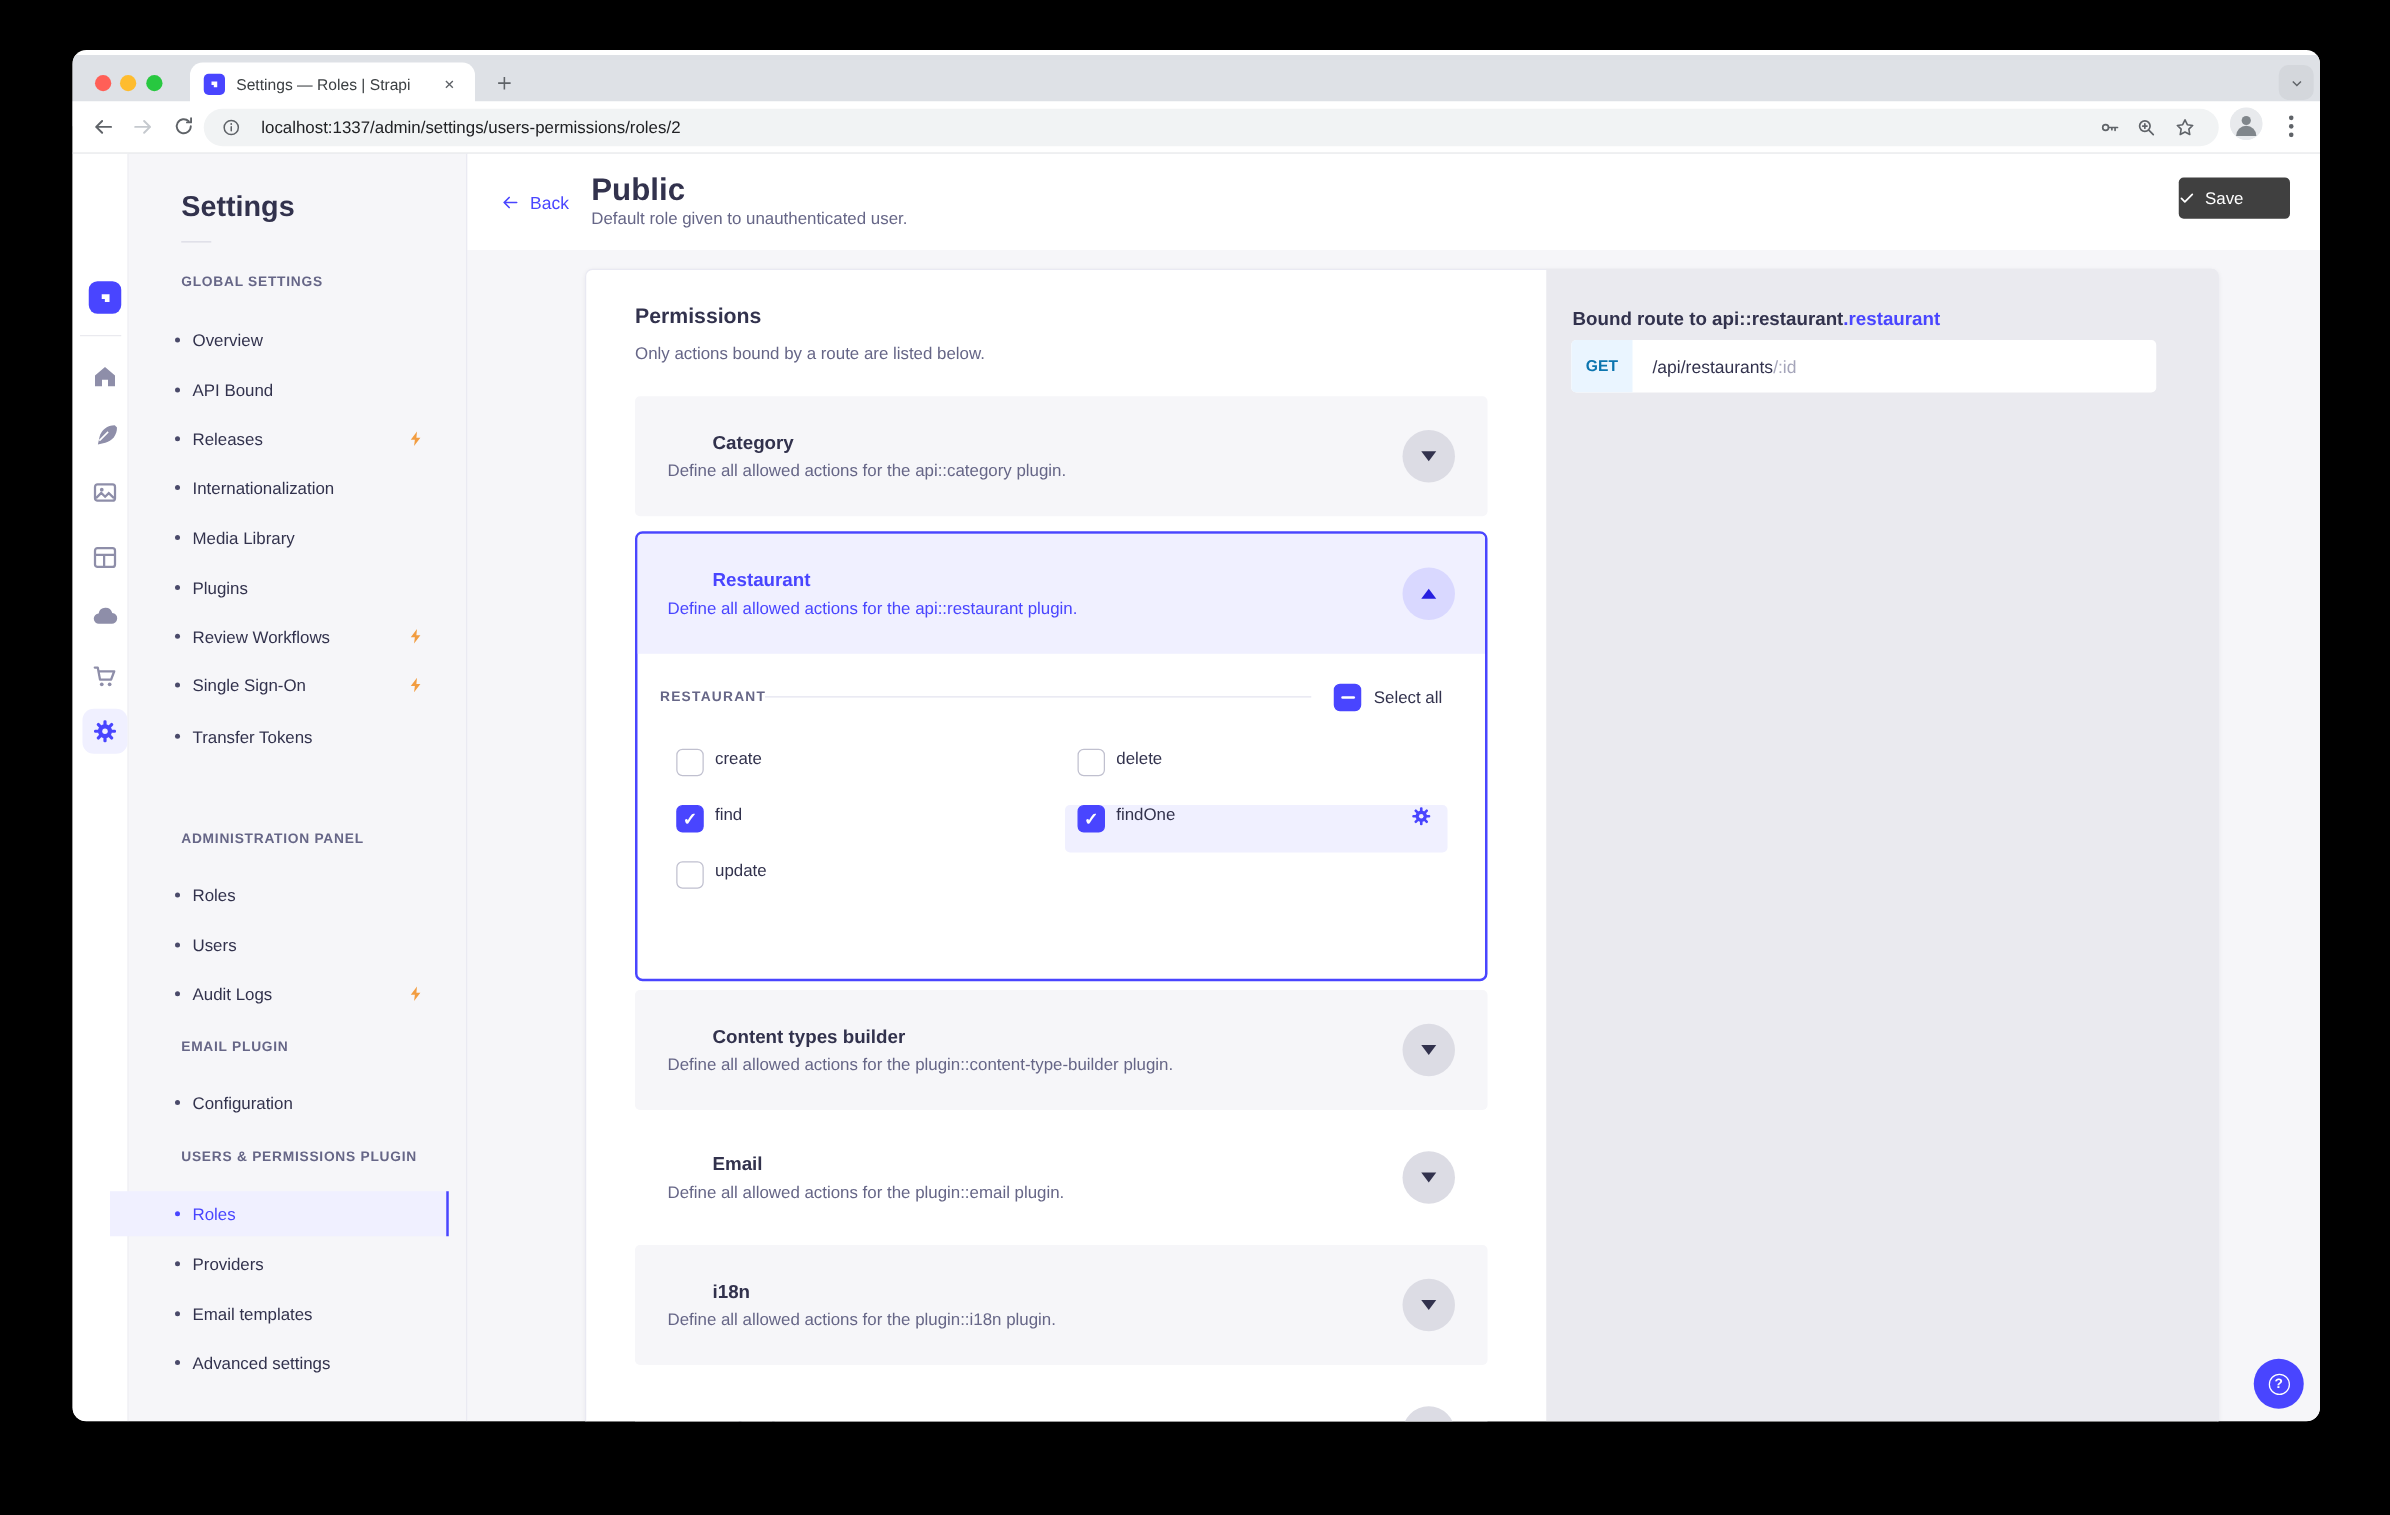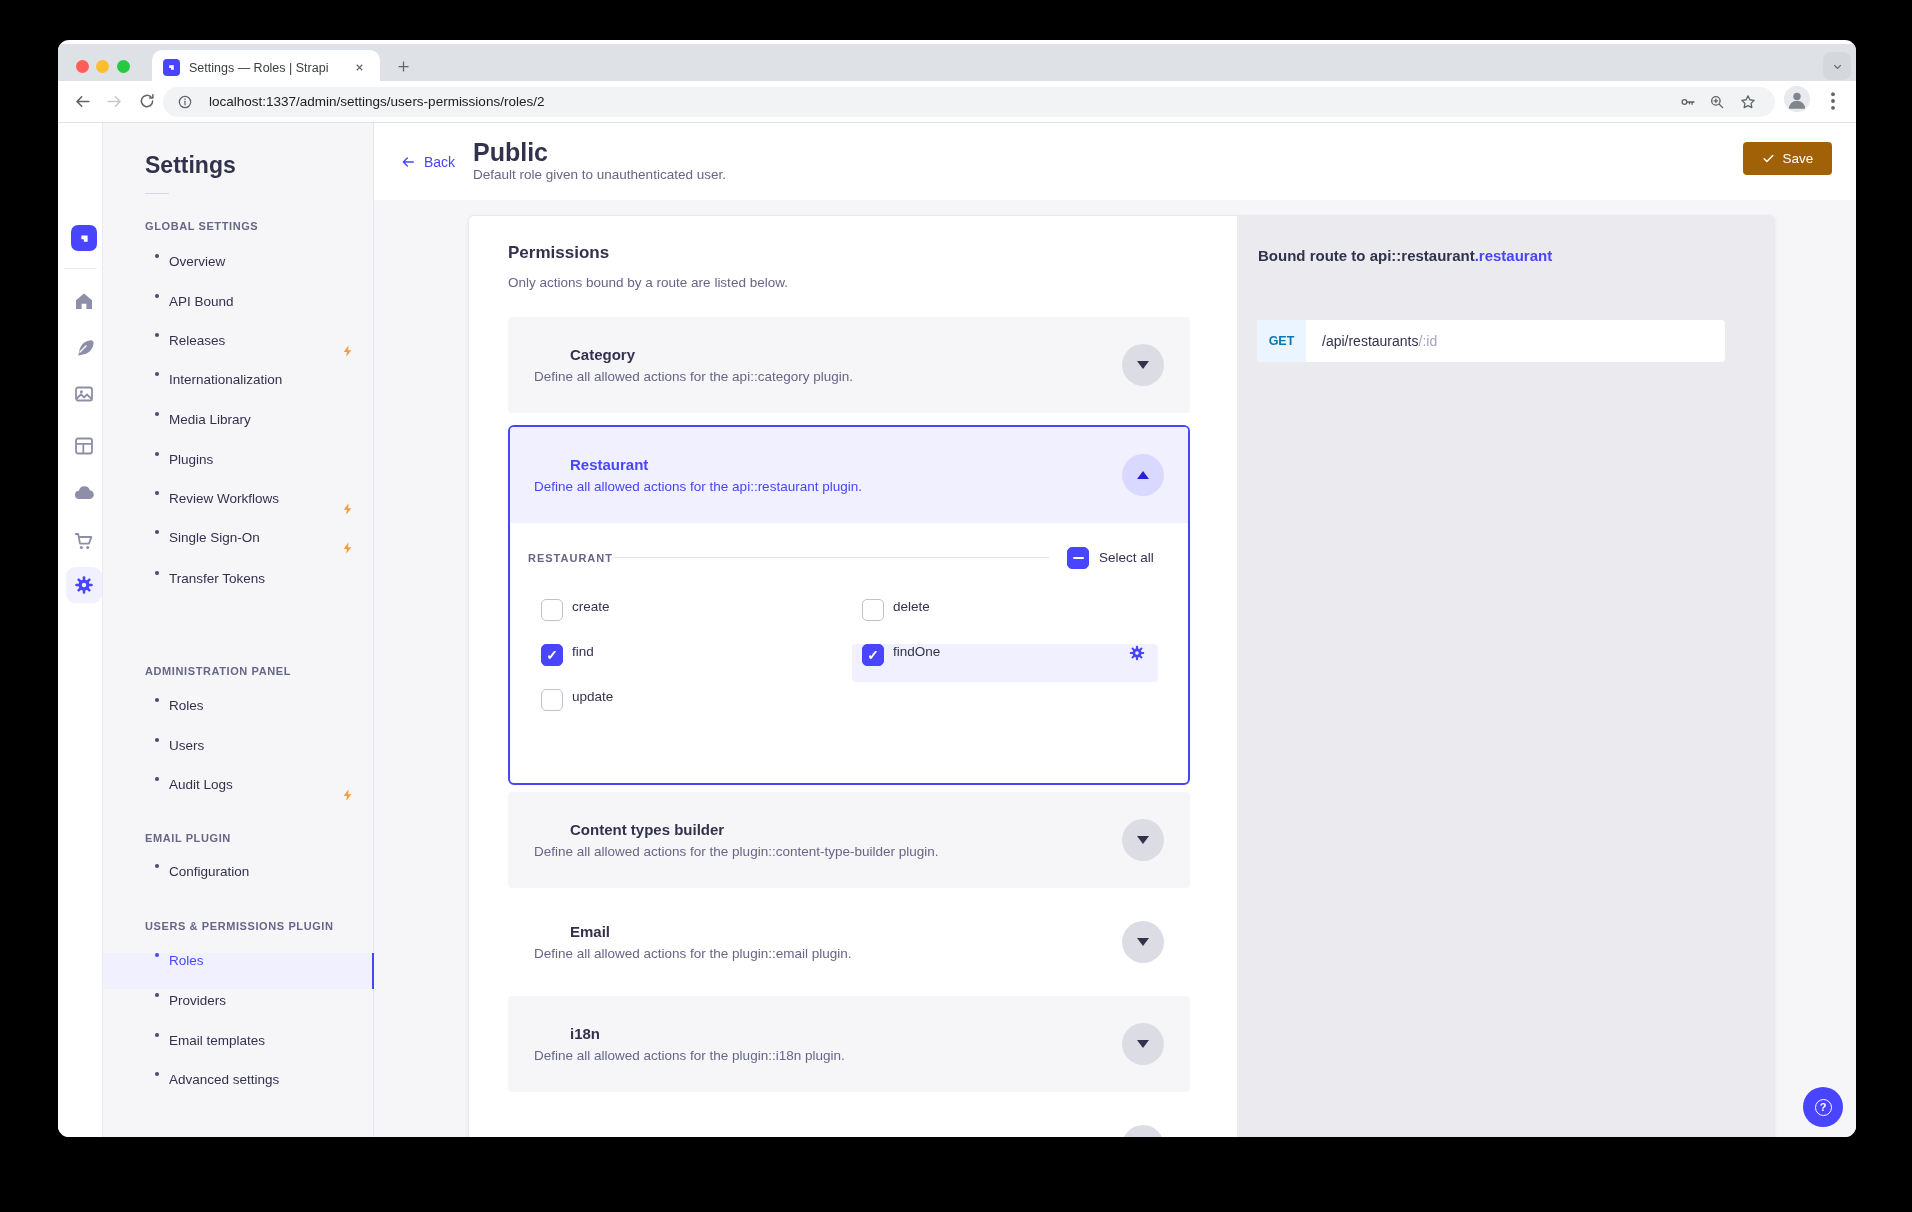--- a/index.html
+++ b/index.html
@@ -36,35 +36,35 @@
                 display:flex; align-items:center; justify-content:center; }
   .rail-ic { position:absolute; left:14px; width:24px; height:24px; }
   .rail-div { position:absolute; left:6px; width:33px; height:1px; background:#eaeaef; }
   .rail-active { position:absolute; left:8px; top:444px; width:36px; height:36px; border-radius:9px; background:#f0f0ff;
                  display:flex; align-items:center; justify-content:center; }
 
   .subnav { position:absolute; left:45px; top:83px; width:271px; height:1014px; background:#f6f6f9; border-right:1px solid #e6e6ef; }
   .snav-title { position:absolute; left:87px; top:112px; font-size:23px; font-weight:bold; color:#32324d; }
   .snav-hr { position:absolute; left:87px; top:153px; width:24px; height:1px; background:#d9d9e3; }
   .snav-head { position:absolute; left:87px; height:16px; font-size:11px; font-weight:bold; letter-spacing:.6px; color:#666687; }
-  .snav-item { position:absolute; left:45px; width:271px; height:36px; display:flex; align-items:flex-start; padding-left:52px; gap:10px;
+  .snav-item { position:absolute; left:30px; width:271px; height:36px; display:flex; align-items:center; padding-left:52px; gap:10px;
                font-size:13.5px; color:#32324d; cursor:pointer; }
   .snav-item .dot { width:4px; height:4px; border-radius:50%; background:#4a4a6a; flex:0 0 auto; }
   .snav-item .bolt { position:absolute; right:19px; top:11px; }
   .snav-item.active { background:#f0f0ff; color:#4945ff; border-right:2px solid #4945ff; }
   .snav-item.active .dot { background:#4945ff; }
 
   .main-header { position:absolute; left:316px; top:83px; width:1482px; height:77px; background:#fff; }
   .main-body   { position:absolute; left:316px; top:160px; width:1482px; height:937px; background:#f6f6f9; }
   .backlink { position:absolute; left:342px; top:114px; display:flex; align-items:center; gap:8px;
               color:#4945ff; font-size:14px; cursor:pointer; }
   .page-title { position:absolute; left:415px; top:98px; font-size:25px; font-weight:bold; color:#32324d; }
   .page-sub { position:absolute; left:415px; top:127px; font-size:13.5px; color:#666687; }
-  .savebtn { position:absolute; left:1685px; top:102px; width:89px; height:33px; background:#a16207; border:none; border-radius:4px;
-             color:#fff; font-size:13.5px; font-family:inherit; display:flex; align-items:center; justify-content:center; gap:8px; cursor:pointer; }
+  .savebtn { position:absolute; left:1685px; top:102px; width:89px; height:33px; background:#404040; border:none; border-radius:4px;
+             color:#fff; font-size:13.5px; font-family:inherit; display:flex; align-items:center; justify-content:flex-start; gap:8px; cursor:pointer; }
 
   .card { position:absolute; left:410px; top:175px; width:1307px; height:1000px; background:#fff;
           border:1px solid #e9e9f2; border-radius:6px 6px 0 0; box-shadow:0 1px 4px rgba(33,33,52,.06); }
   .perm-h { position:absolute; left:450px; top:203px; font-size:17px; font-weight:bold; color:#32324d; }
   .perm-d { position:absolute; left:450px; top:235px; font-size:13.5px; color:#666687; }
 
   .acc { position:absolute; left:450px; width:682px; height:96px; border-radius:4px; display:flex; align-items:center;
          padding:0 26px; cursor:pointer; }
   .acc.grey { background:#f6f6f9; }
   .acc.white { background:#fff; }
@@ -96,21 +96,21 @@
   .sa-cb { position:absolute; left:557px; top:120px; }
 
   .pcell { position:absolute; height:38px; display:flex; align-items:flex-start; gap:9px; font-size:13.5px; color:#32324d; }
   .pcell.band { background:#f0f0ff; border-radius:4px; width:306px; padding:0 12px 0 10px; }
   .pcell .gear-right { margin-left:auto; display:flex; }
 
   .route-panel { position:absolute; left:1179px; top:175px; width:538px; height:922px; background:#eaeaef; border-radius:0 6px 0 0; }
   .route-h { position:absolute; left:1200px; top:207px; font-size:15px; font-weight:bold; color:#32324d; }
   .route-h .accent { color:#4945ff; }
   .route-box { position:absolute; left:1199px; top:232px; width:468px; height:42px; background:#fff; border-radius:4px;
-               display:flex; align-items:center; overflow:hidden;margin-top:48px; }
+               display:flex; align-items:center; overflow:hidden; }
   .method { width:49px; height:100%; background:#eaf5ff; color:#0c75af; font-size:12.5px; font-weight:bold;
             display:flex; align-items:center; justify-content:center; flex:0 0 auto; }
   .route-path { margin-left:16px; font-size:14px; color:#32324d; }
   .route-path .param { color:#a5a5ba; }
 
   .helpbtn { position:absolute; left:1745px; top:1047px; width:40px; height:40px; border-radius:50%; background:#4945ff; border:none;
              display:flex; align-items:center; justify-content:center; cursor:pointer; }
   .qring { width:17px; height:17px; border:1.5px solid #fff; border-radius:50%; color:#fff; font-size:11px; font-weight:bold;
            display:flex; align-items:center; justify-content:center; }
   .qring::after { content:"?"; }

